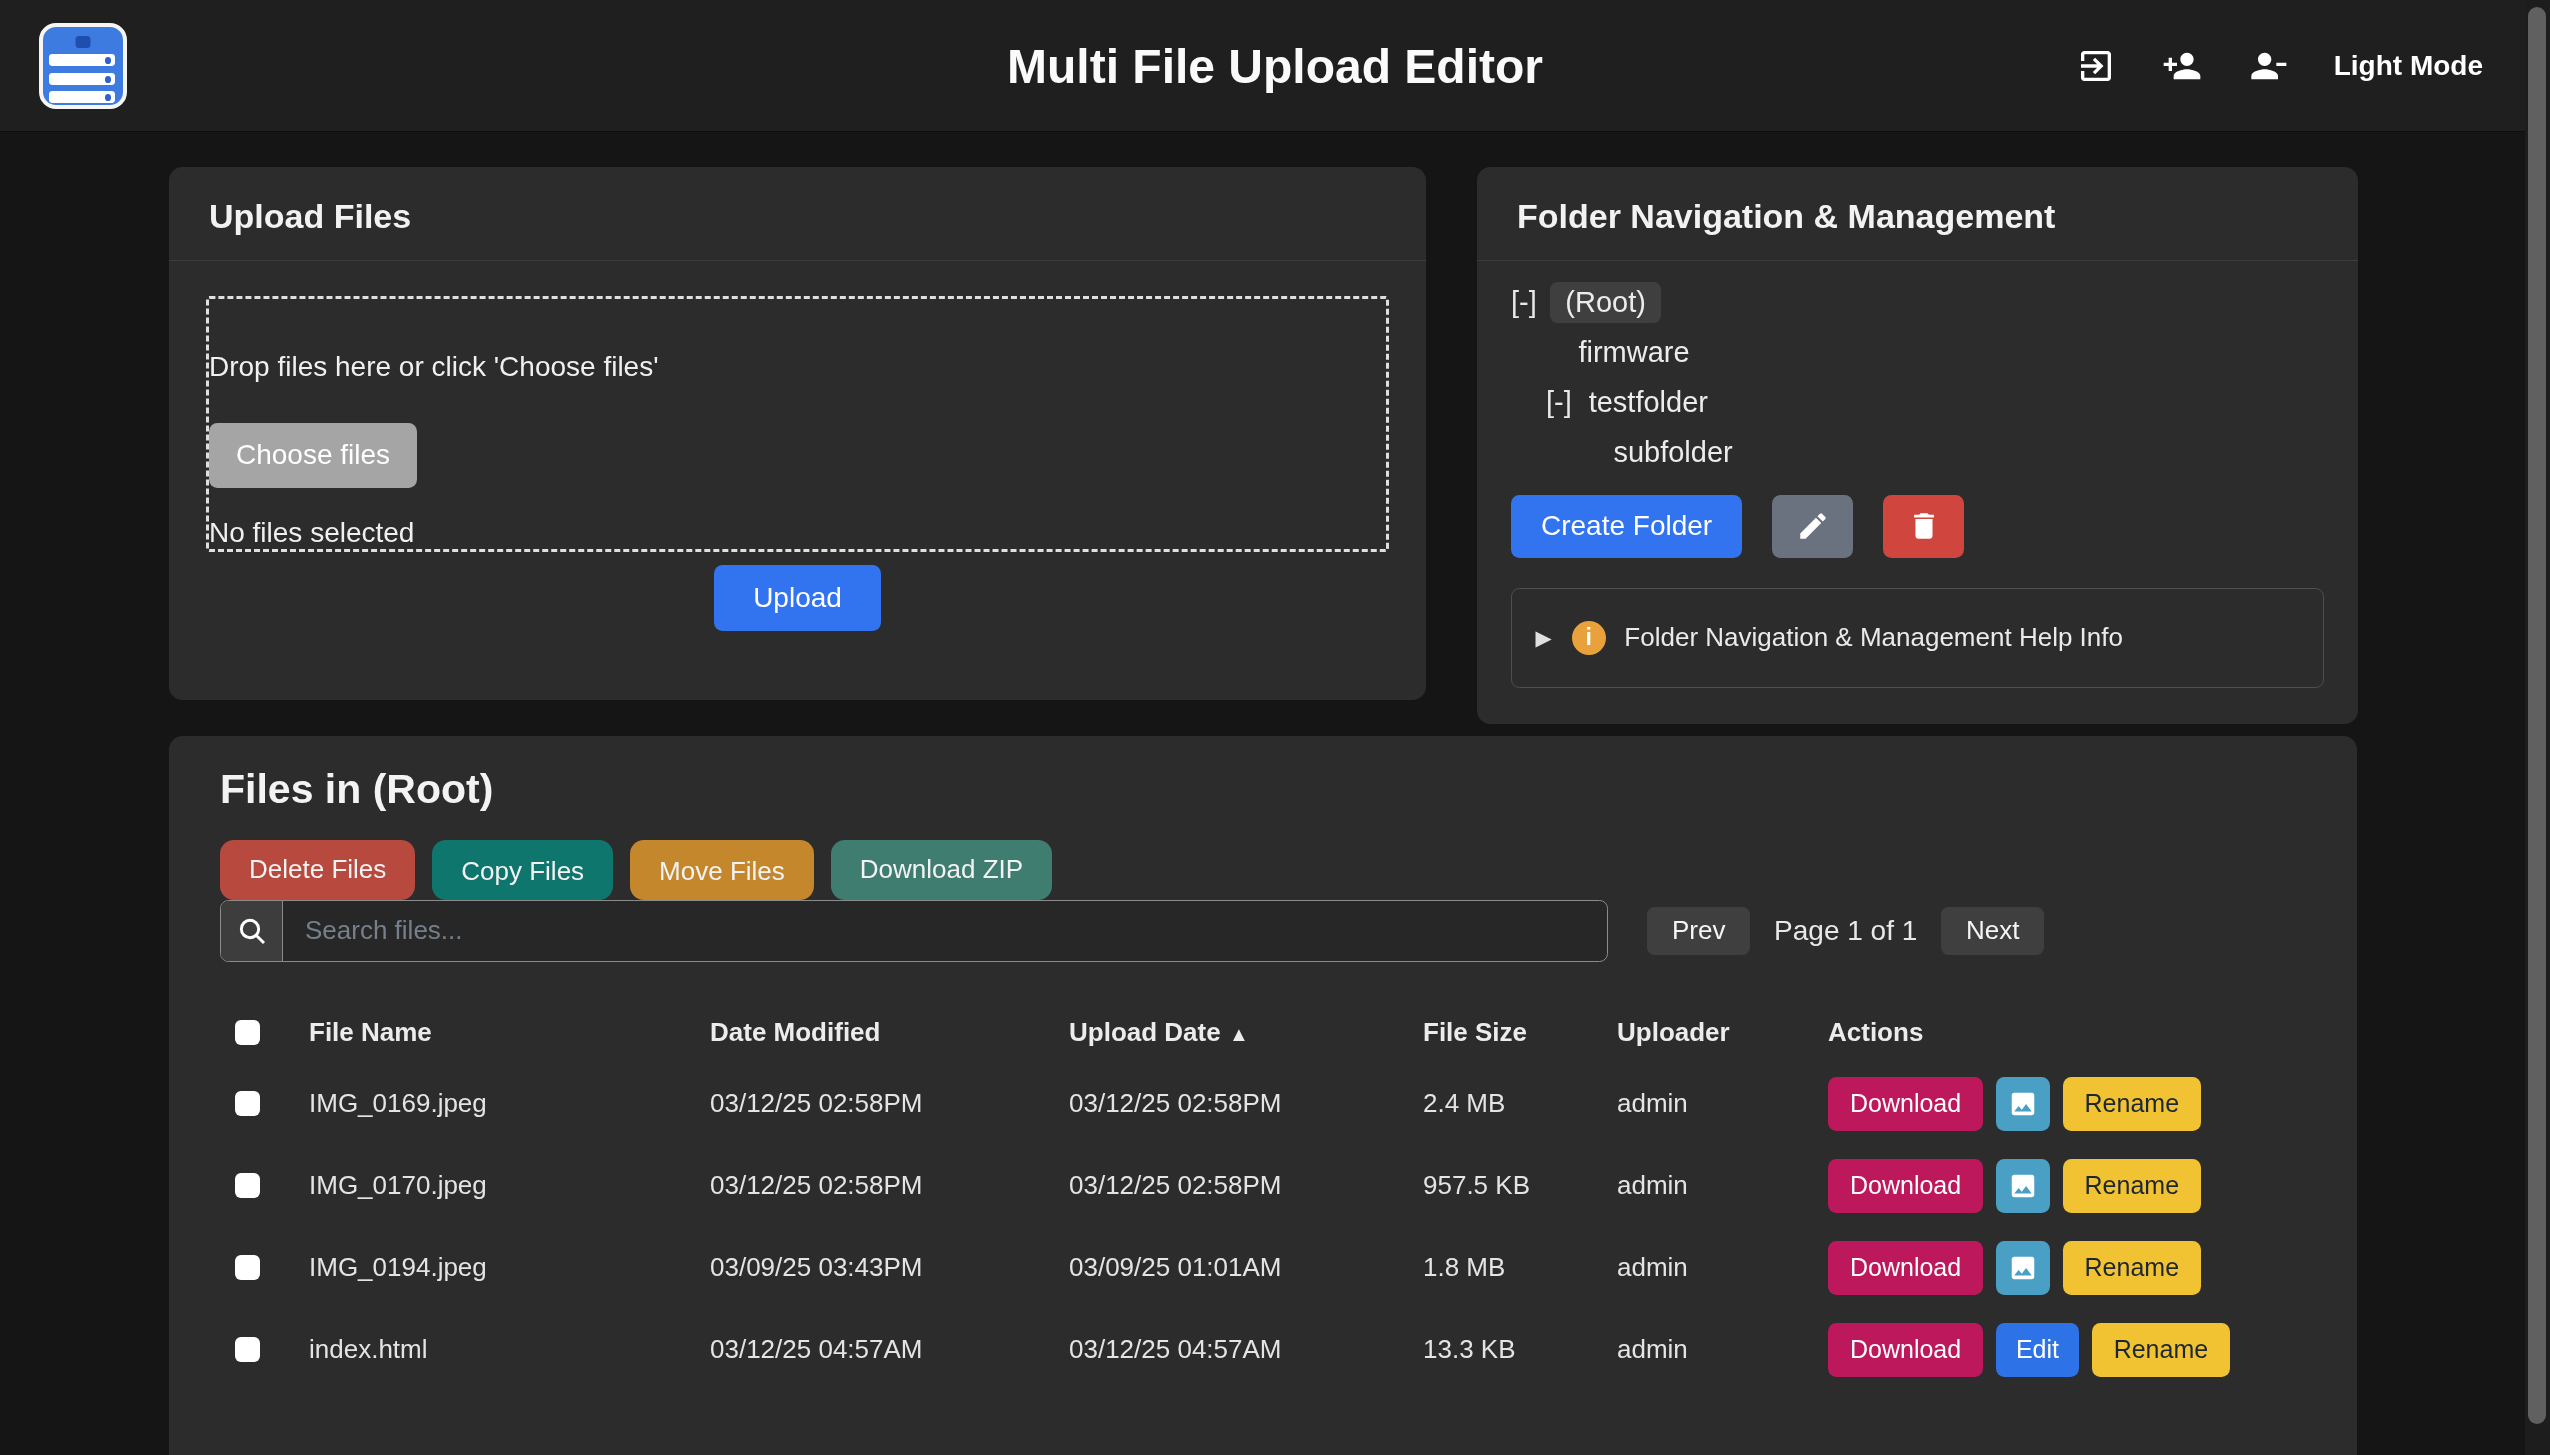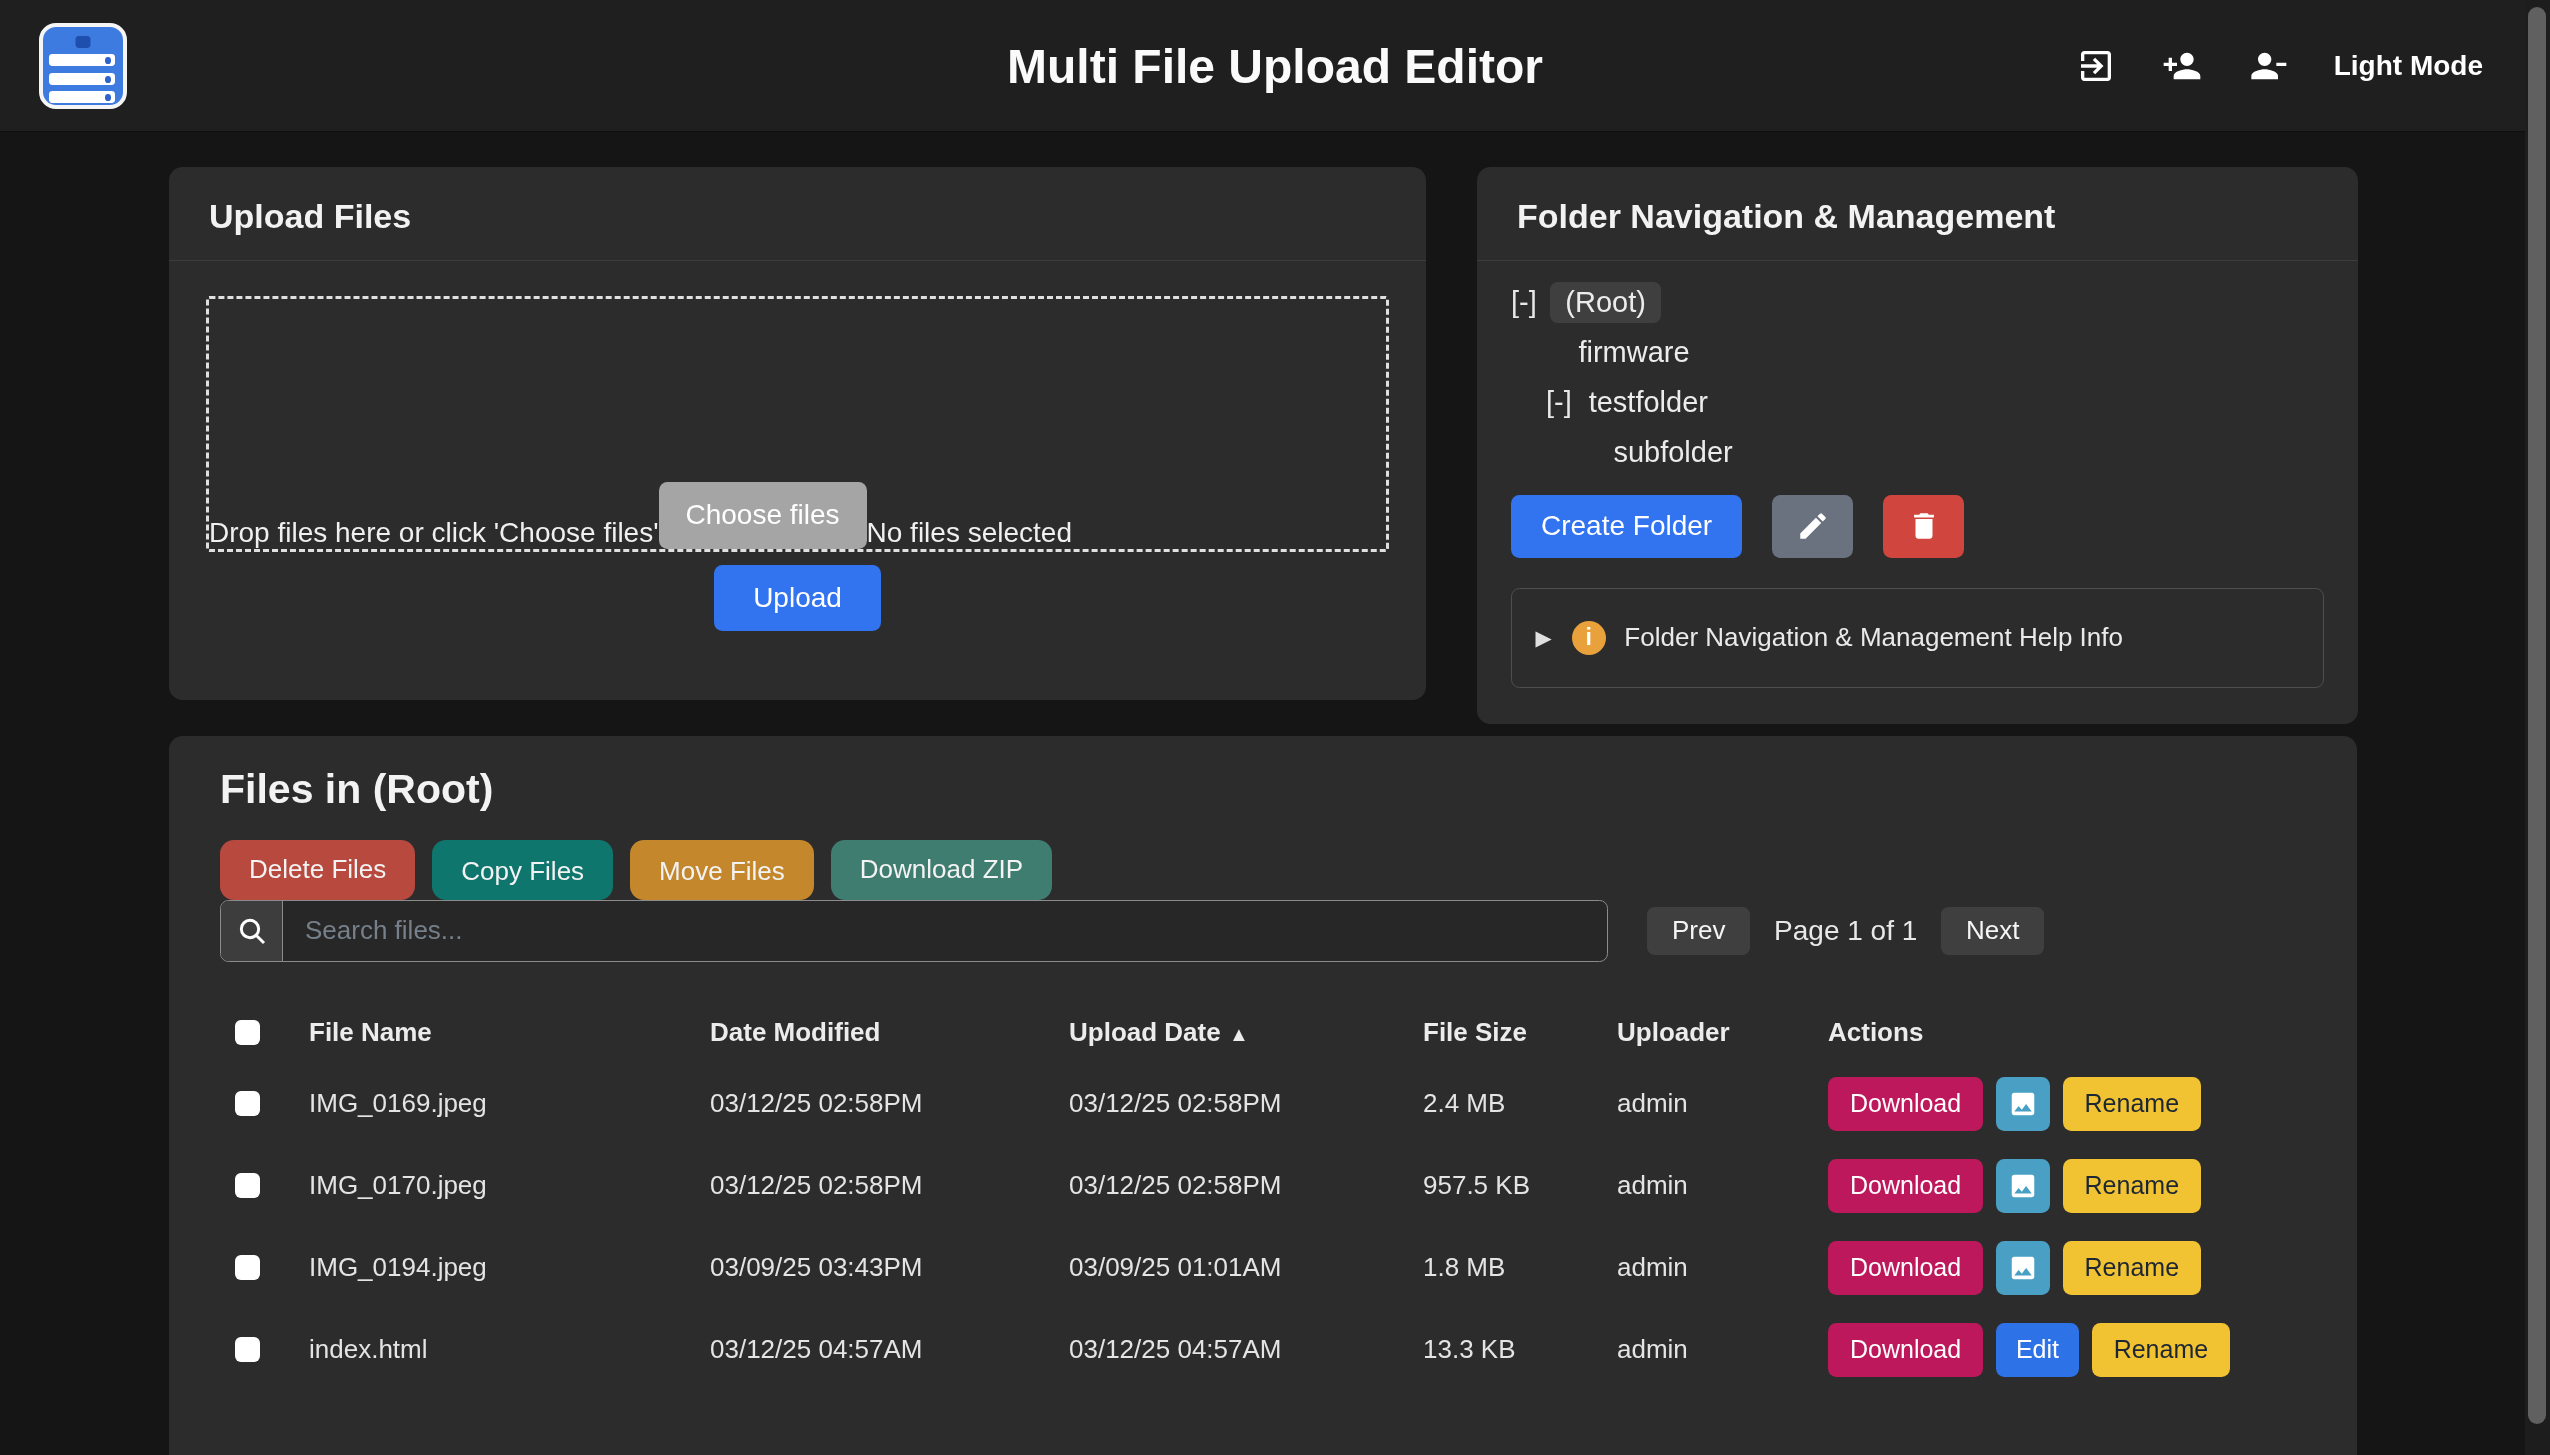--- a/index.html
+++ b/index.html
@@ -49,21 +49,21 @@
   .top-row { display:flex; gap:51px; align-items:flex-start; }
   .card { background:#2c2c2c; border-radius:13.5px; }
   .card-header { padding:30px 40px 23.6px 40px; border-bottom:1.7px solid #3c3c3c; }
   .card-header h2 { font-size:34px; font-weight:700; color:#f2f2f2; }
 
   
   .upload-card { width:1257px; height:533px; }
   .upload-body { padding:35px 37px 0 37px; }
   .dropzone {
     height:256px; border:3.4px dashed #e0e0e0; border-radius:3.4px;
-    display:flex; align-items:flex-end; cursor:pointer;
+    display:flex; flex-direction:column; align-items:flex-start; cursor:pointer;
   }
   .dropzone-text { margin-top:52px; font-size:28px; color:#f0f0f0; }
   .choose-files-btn {
     margin-top:40px; width:208px; height:67px; border:none; border-radius:8.4px;
     background:#a5a5a5; color:#ffffff; font-size:28px; font-family:inherit; cursor:pointer;
   }
   .no-files-text { margin-top:29px; font-size:28px; color:#f0f0f0; }
   .upload-btn-row { display:flex; justify-content:center; margin-top:13.5px; }
   .upload-btn {
     width:167px; height:66px; border:none; border-radius:8.4px;

